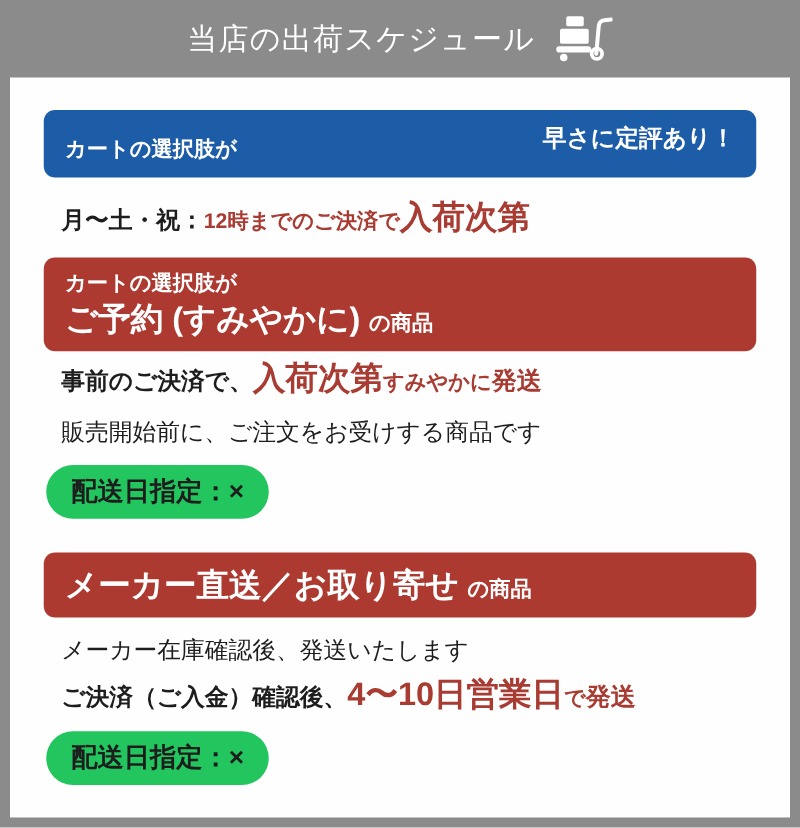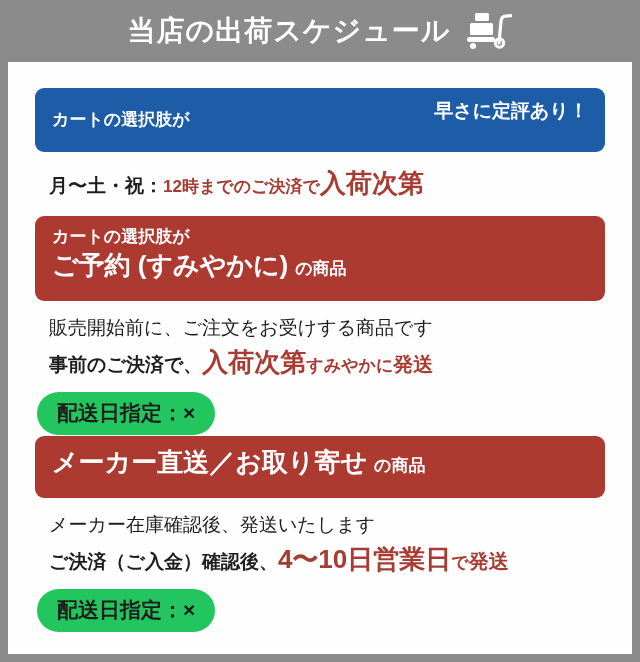--- a/index.html
+++ b/index.html
@@ -7,30 +7,30 @@
     width:640px;height:662px;position:relative;
     background:#8b8b8b;
     font-family:"Liberation Sans","DejaVu Sans",sans-serif;
     -webkit-font-smoothing:antialiased;
   }
   
   .header{
     height:62px;display:flex;align-items:center;justify-content:center;
     gap:16px;color:#ffffff;
   }
-  .header-title{font-size:28px;font-weight:bold;letter-spacing:1px;}
+  .header-title{font-size:24px;font-weight:normal;letter-spacing:1px;}
   .header-icon{display:flex;align-items:center;}
   
   .panel{
     position:absolute;left:8px;right:8px;top:62px;bottom:8px;
     background:#fefefe;padding:26px 27px 0;box-sizing:border-box;overflow:hidden;
   }
   
   .banner{
-    border-radius:9px;color:#ffffff;padding:10px 17px 20px;
+    border-radius:9px;color:#ffffff;padding:10px 17px 10px;
     box-sizing:border-box;
   }
   .banner.blue{background:var(--blue);display:flex;justify-content:space-between;align-items:flex-end;}
   .banner.red{background:var(--red);}
   .banner-intro{font-size:17px;font-weight:bold;line-height:1.35;}
   .banner-main{font-size:26px;font-weight:bold;line-height:1.25;white-space:nowrap;}
   .banner-suffix{font-size:17px;font-weight:bold;margin-left:7px;}
   .side-note{font-size:19px;font-weight:bold;padding-bottom:8px;white-space:nowrap;text-align:center;}
   
   .textrow{margin:5px 0 0 14px;line-height:1.3;white-space:nowrap;}
@@ -39,21 +39,21 @@
   .t-desc{font-size:19px;color:#1d1d1d;font-weight:normal;}
   .t-mid{font-size:17px;font-weight:bold;color:var(--redtext);margin-top:16px;}
   .t-em{font-size:26px;font-weight:bold;color:var(--redtext);}
   .t-tail{font-size:20px;font-weight:bold;color:var(--redtext);}
   
   .pill{
     display:inline-block;margin:12px 0 0 2px;
     background:#22c55e;border-radius:22px;
     padding:7px 20px 8px;font-size:21px;font-weight:bold;color:#1d1d1d;
   }
-  .gap-lg{margin-top:1px;}
+  .gap-lg{margin-top:27px;}
   .gap-md{margin-top:15px;}
 </style>
 </head>
 <body>
 
 <div class="header">
   <span class="header-title">当店の出荷スケジュール</span>
   <span class="header-icon">
     <svg width="46" height="38" viewBox="0 0 46 38" fill="none" xmlns="http://www.w3.org/2000/svg">
       <rect x="9" y="1" width="14" height="8" rx="1.5" fill="#ffffff"></rect>
@@ -77,22 +77,22 @@
   </div>
 
   <div class="textrow first"><span class="t-label">月〜土・祝：</span><span class="t-mid">12時までのご決済で</span><span class="t-em">入荷次第</span></div>
 
   
   <div class="banner red gap-md">
     <div class="banner-intro">カートの選択肢が</div>
     <div class="banner-main"><span>ご予約 (すみやかに)</span><span class="banner-suffix">の商品</span></div>
   </div>
 
+  <div class="textrow"><span class="t-label">事前のご決済で、</span><span class="t-em">入荷次第</span><span class="t-mid">すみやかに</span><span class="t-tail">発送</span></div>
   <div class="textrow first"><span class="t-desc">販売開始前に、ご注文をお受けする商品です</span></div>
-  <div class="textrow"><span class="t-label">事前のご決済で、</span><span class="t-em">入荷次第</span><span class="t-mid">すみやかに</span><span class="t-tail">発送</span></div>
   <div class="pill">配送日指定：×</div>
 
   
   <div class="banner red gap-lg">
     <div class="banner-main"><span>メーカー直送／お取り寄せ</span><span class="banner-suffix">の商品</span></div>
   </div>
 
   <div class="textrow first"><span class="t-desc">メーカー在庫確認後、発送いたします</span></div>
   <div class="textrow"><span class="t-label">ご決済（ご入金）確認後、</span><span class="t-em">4〜10日営業日</span><span class="t-mid">で</span><span class="t-tail">発送</span></div>
   <div class="pill">配送日指定：×</div>

